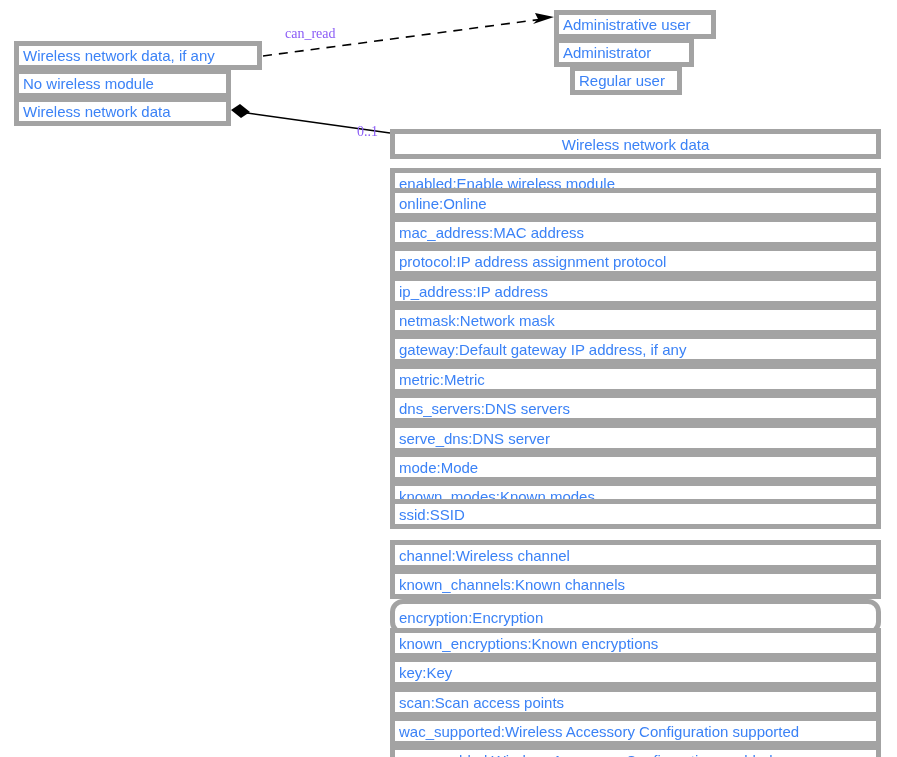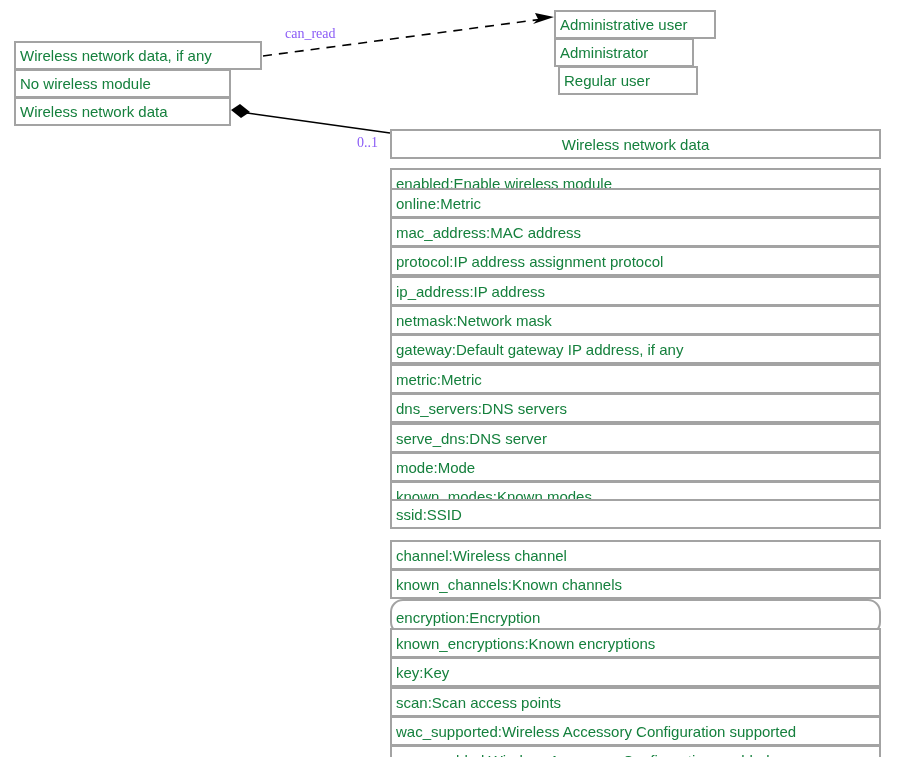--- a/index.html
+++ b/index.html
@@ -20,25 +20,25 @@
   }
 
   
   .uml-box {
     position: absolute;
     box-sizing: border-box;
   }
   .uml-row {
     position: absolute;
     box-sizing: border-box;
-    border: 2px solid #a3a3a3;
+    border: 5px solid #a3a3a3;
     background: #ffffff;
     font-size: 15px;
     line-height: 1;
-    color: #15803d;
+    color: #3b82f6;
     white-space: nowrap;
     display: flex;
     align-items: center;
     padding-left: 4px;
     overflow: visible;
   }
   .uml-row.centered {
     justify-content: center;
     padding-left: 0;
     padding-right: 0;
@@ -47,21 +47,21 @@
   
   #left-box { left: 14px; top: 41px; }
   #left-row-0 { left: 0px;  top: 0px;  width: 248px; height: 29px; }
   #left-row-1 { left: 0px;  top: 28px; width: 217px; height: 29px; }
   #left-row-2 { left: 0px;  top: 56px; width: 217px; height: 29px; }
 
   
   #user-box { left: 554px; top: 10px; }
   #user-row-0 { left: 0px; top: 0px;  width: 162px; height: 29px; }
   #user-row-1 { left: 0px; top: 28px; width: 140px; height: 29px; }
-  #user-row-2 { left: 4px; top: 56px; width: 140px; height: 29px; text-align: center; }
+  #user-row-2 { left: 16px; top: 56px; width: 112px; height: 29px; text-align: center; }
 
   
   #wifi-table { left: 390px; top: 129px; width: 491px; }
   #wifi-table .uml-row { left: 0px; width: 491px; height: 30px; }
 
   
   .conn-svg {
     position: absolute;
     left: 0;
     top: 0;
@@ -71,21 +71,21 @@
   }
   .edge-label {
     position: absolute;
     font-family: "Liberation Serif", serif;
     font-size: 14px;
     color: #8b5cf6;
     white-space: nowrap;
     line-height: 1;
   }
   #label-can-read { left: 285px; top: 27px; }
-  #label-multiplicity { left: 357px; top: 136px; }
+  #label-multiplicity { left: 357px; top: 125px; }
 </style>
 </head>
 <body>
 
 <div id="canvas">
 
   <svg class="conn-svg" viewBox="0 0 897 757">
 
     <line x1="263" y1="56" x2="543" y2="19" stroke="#000000" stroke-width="1.6" stroke-dasharray="9,7"></line>
 
@@ -109,21 +109,21 @@
   <div class="uml-box" id="user-box">
     <div class="uml-row" id="user-row-0">Administrative user</div>
     <div class="uml-row" id="user-row-1">Administrator</div>
     <div class="uml-row" id="user-row-2">Regular user</div>
   </div>
 
   <div class="uml-box" id="wifi-table">
     <div class="uml-row centered" id="wifi-header" style="top: 0px; height: 30px;">Wireless network data</div>
 
   <div class="uml-row" id="wifi-row-0" style="top: 39px; height: 30px;">enabled:Enable wireless module</div>
-      <div class="uml-row" id="wifi-row-1" style="top: 59px; height: 30px;">online:Metric</div>
+      <div class="uml-row" id="wifi-row-1" style="top: 59px; height: 30px;">online:Online</div>
       <div class="uml-row" id="wifi-row-2" style="top: 88px; height: 30px;">mac_address:MAC address</div>
       <div class="uml-row" id="wifi-row-3" style="top: 117px; height: 30px;">protocol:IP address assignment protocol</div>
       <div class="uml-row" id="wifi-row-4" style="top: 147px; height: 30px;">ip_address:IP address</div>
       <div class="uml-row" id="wifi-row-5" style="top: 176px; height: 30px;">netmask:Network mask</div>
       <div class="uml-row" id="wifi-row-6" style="top: 205px; height: 30px;">gateway:Default gateway IP address, if any</div>
       <div class="uml-row" id="wifi-row-7" style="top: 235px; height: 30px;">metric:Metric</div>
       <div class="uml-row" id="wifi-row-8" style="top: 264px; height: 30px;">dns_servers:DNS servers</div>
       <div class="uml-row" id="wifi-row-9" style="top: 294px; height: 30px;">serve_dns:DNS server</div>
       <div class="uml-row" id="wifi-row-10" style="top: 323px; height: 30px;">mode:Mode</div>
       <div class="uml-row" id="wifi-row-11" style="top: 352px; height: 30px;">known_modes:Known modes</div>

